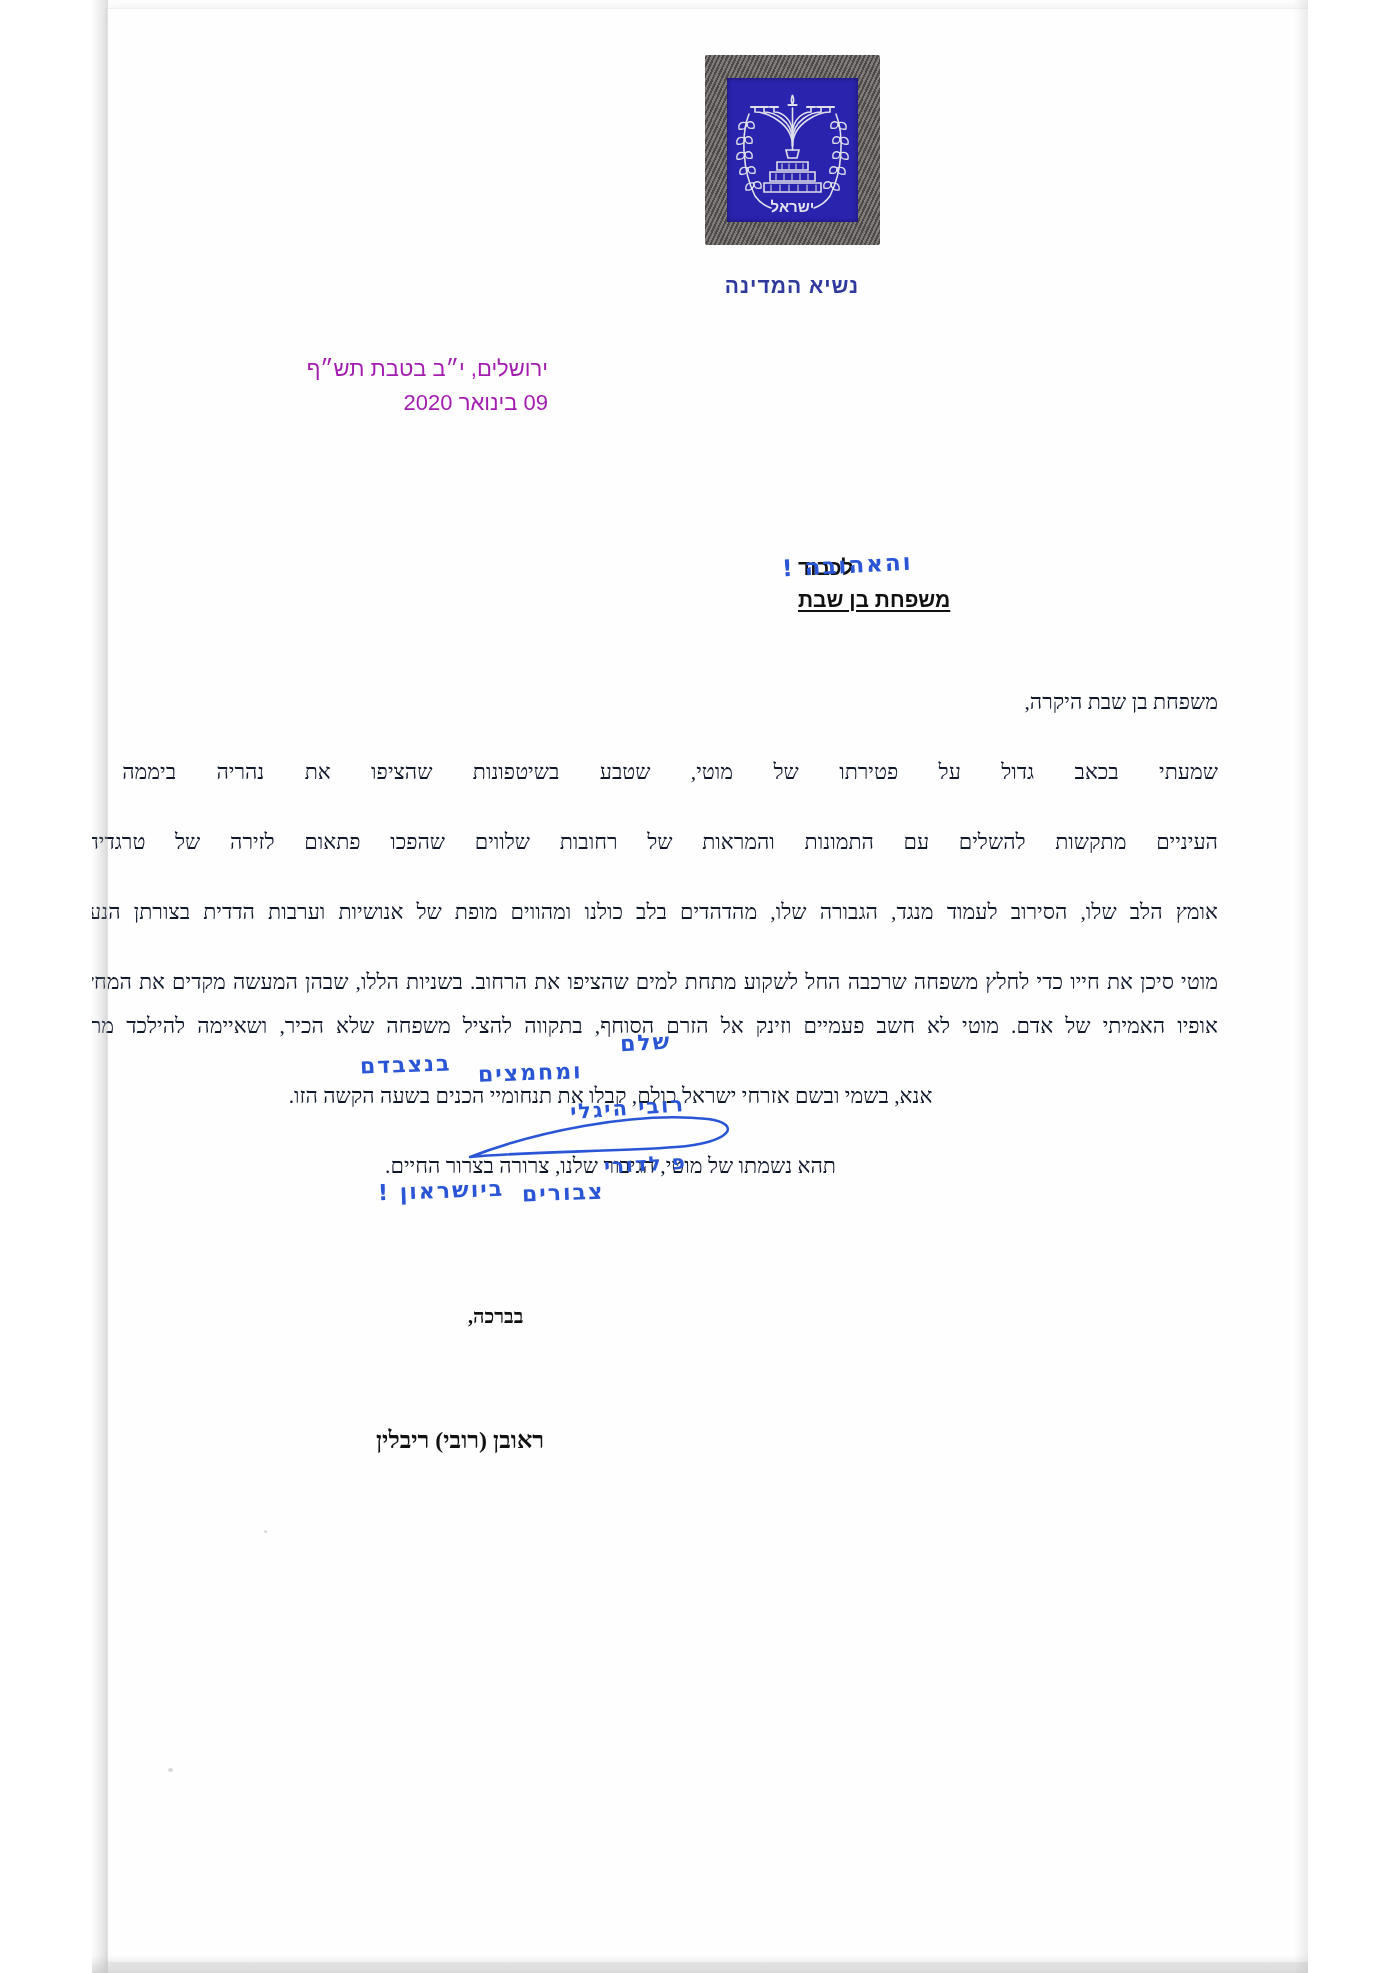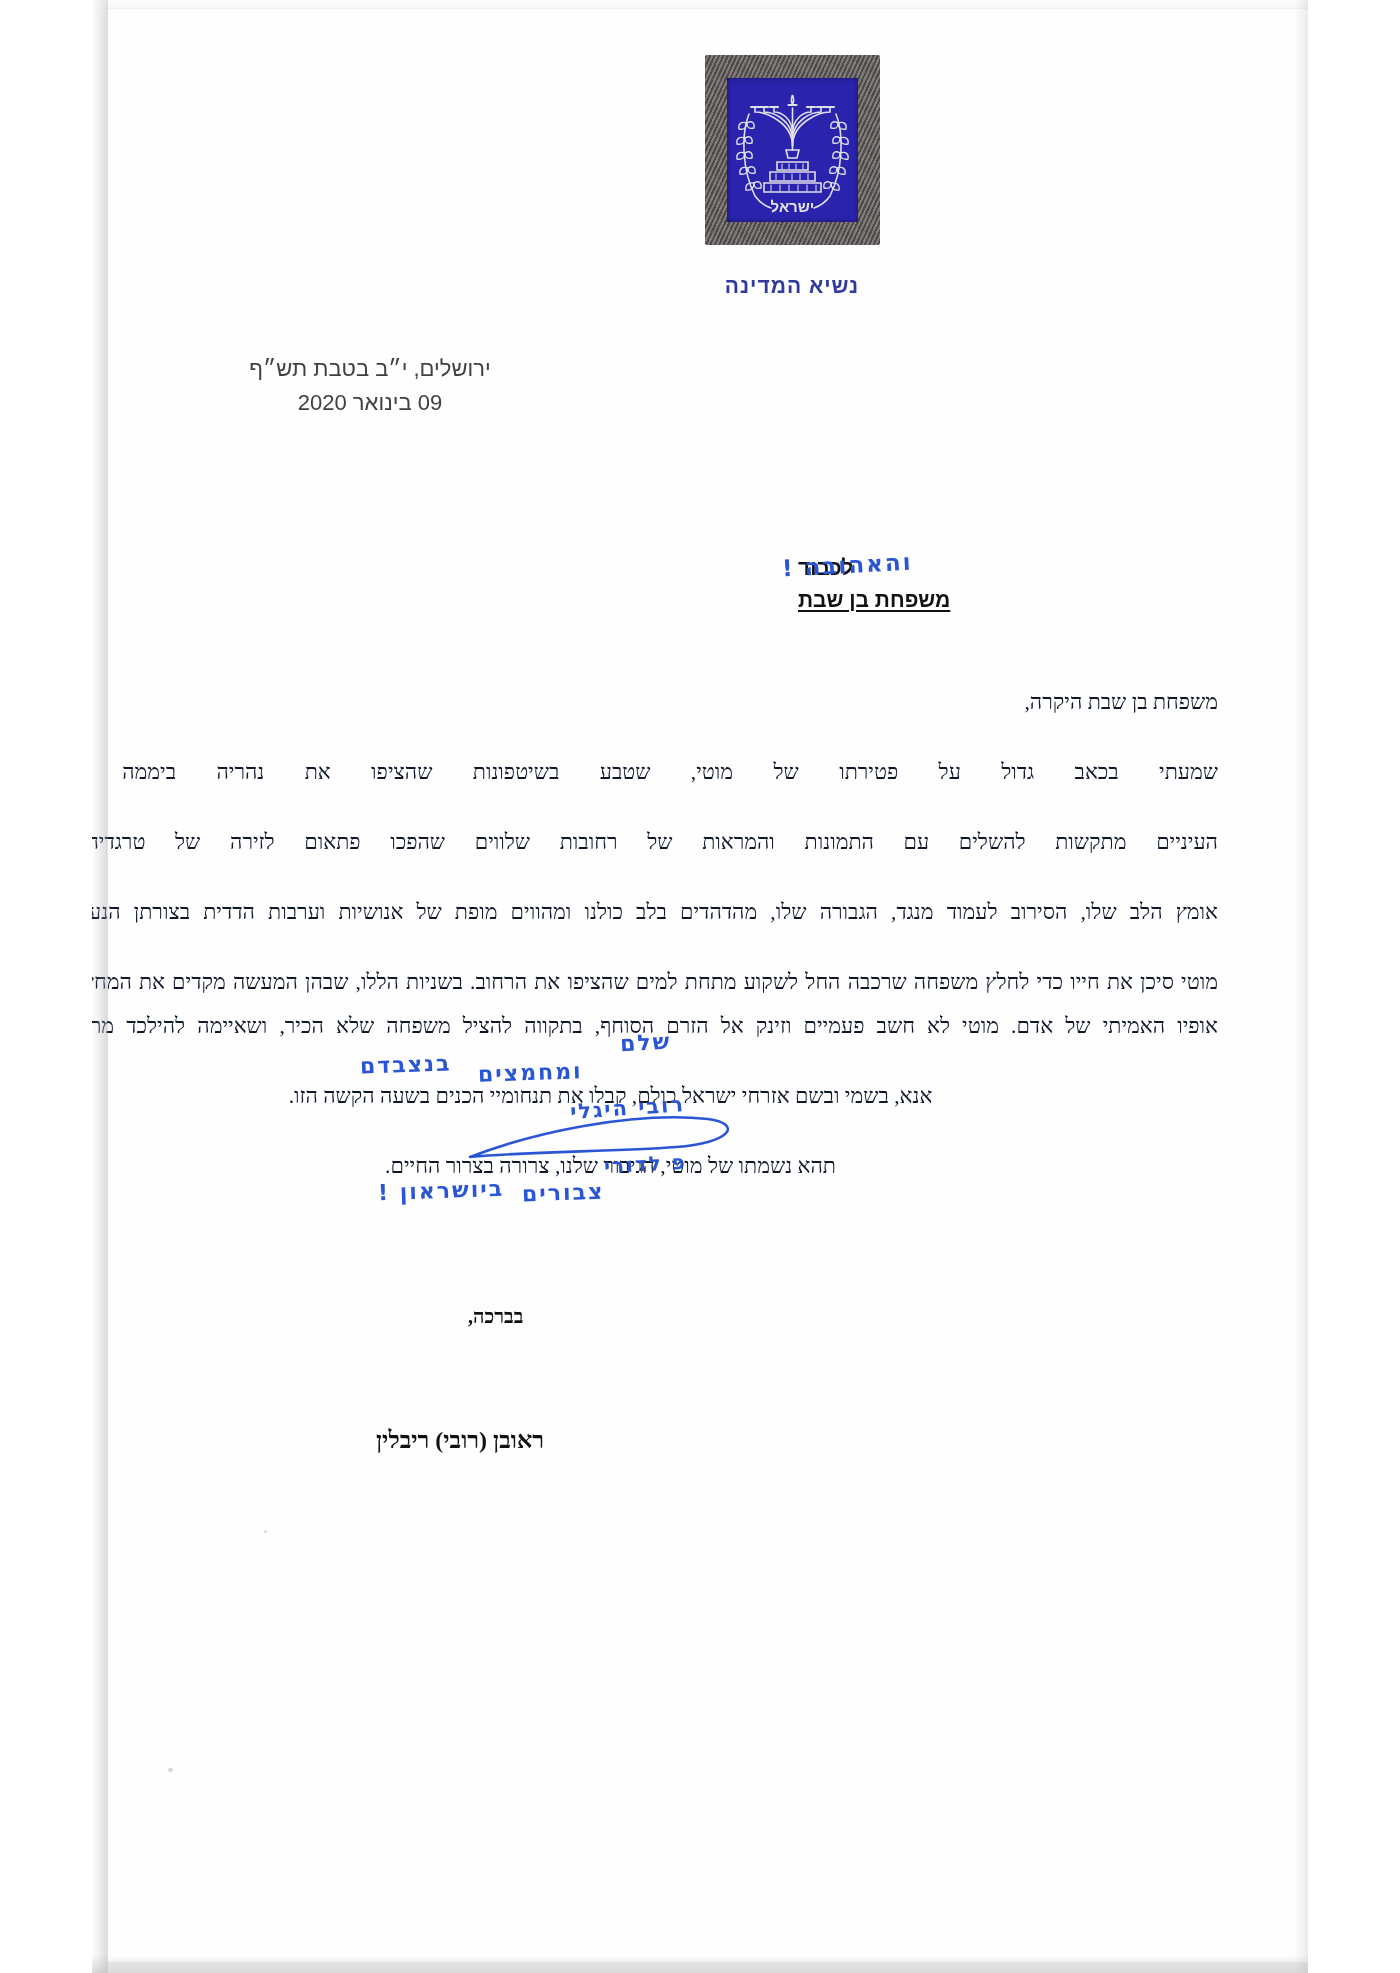--- a/index.html
+++ b/index.html
@@ -88,28 +88,28 @@
     font-family: "Liberation Sans", sans-serif;
     font-weight: bold;
     font-size: 21px;
     letter-spacing: 1px;
     color: #2f3a9c;
   }
 
   
   .date-block {
     position: absolute;
-    left: 108px;
+    left: 116px;
     top: 352px;
     width: 340px;
-    text-align: center;
+    text-align: right;
     direction: rtl;
     font-size: 22px;
     line-height: 1.55;
-    color: #404040;
+    color: #a21caf;
   }
 
   
   .addressee {
     position: absolute;
     right: 90px;
     top: 552px;
     width: 420px;
     direction: rtl;
     text-align: left;

